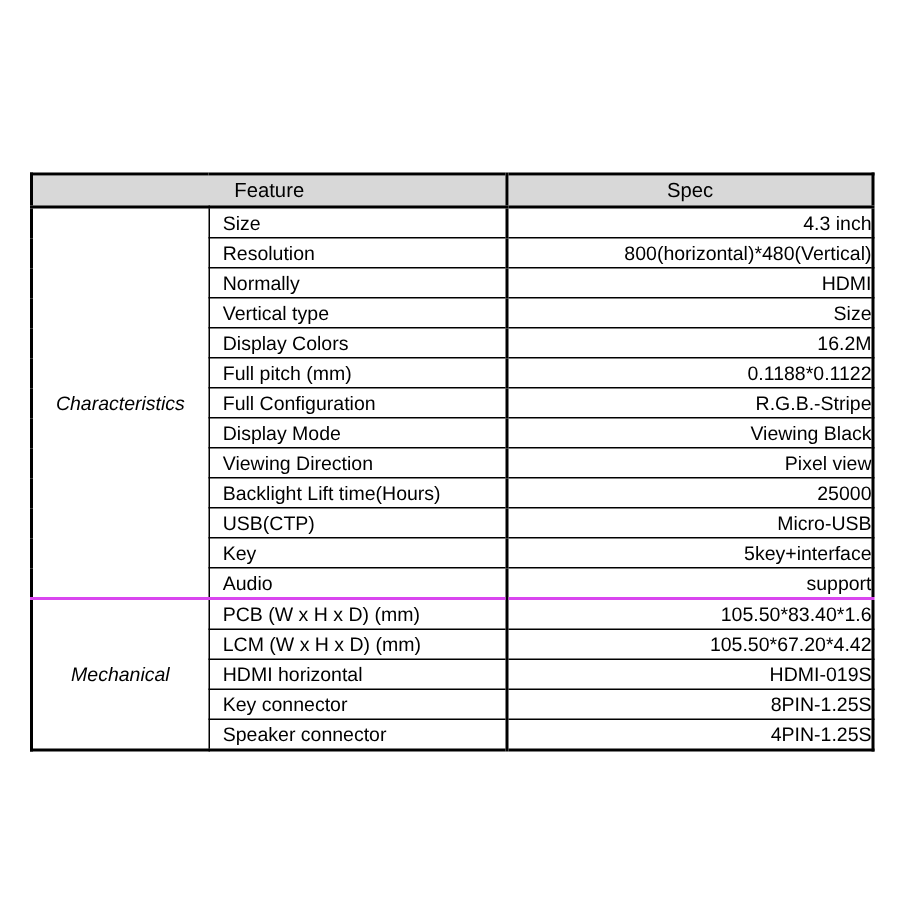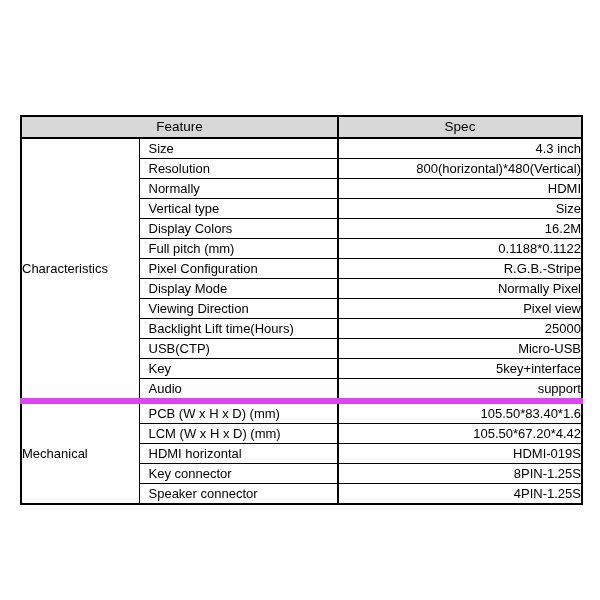--- a/index.html
+++ b/index.html
@@ -52,30 +52,32 @@
     height: 20px;
     line-height: 20px;
     text-align: center;
     font-size: 13.5px;
   }
   .spec-table th.spec-h,
   .spec-table td.spec {
     border-left: 2px solid #000000;
   }
   .spec-table td.group {
+    text-align: center;
+    font-style: italic;
   }
   .spec-table td.feat {
     text-align: left;
     padding-left: 9px;
   }
   .spec-table td.spec {
     text-align: right;
   }
   .spec-table tr.section-start td {
-    border-top: 6px solid #d946ef;
+    border-top: 2px solid #d946ef;
   }
 </style>
 </head>
 <body>
 
 <div class="page">
   <div class="table-wrap">
     <table class="spec-table">
       <colgroup>
         <col class="c-group">
@@ -108,26 +110,26 @@
         </tr>
         <tr>
           <td class="feat">Display Colors</td>
           <td class="spec">16.2M</td>
         </tr>
         <tr>
           <td class="feat">Full pitch (mm)</td>
           <td class="spec">0.1188*0.1122</td>
         </tr>
         <tr>
-          <td class="feat">Pixel Configuration</td>
+          <td class="feat">Full Configuration</td>
           <td class="spec">R.G.B.-Stripe</td>
         </tr>
         <tr>
           <td class="feat">Display Mode</td>
-          <td class="spec">Normally Pixel</td>
+          <td class="spec">Viewing Black</td>
         </tr>
         <tr>
           <td class="feat">Viewing Direction</td>
           <td class="spec">Pixel view</td>
         </tr>
         <tr>
           <td class="feat">Backlight Lift time(Hours)</td>
           <td class="spec">25000</td>
         </tr>
         <tr>

